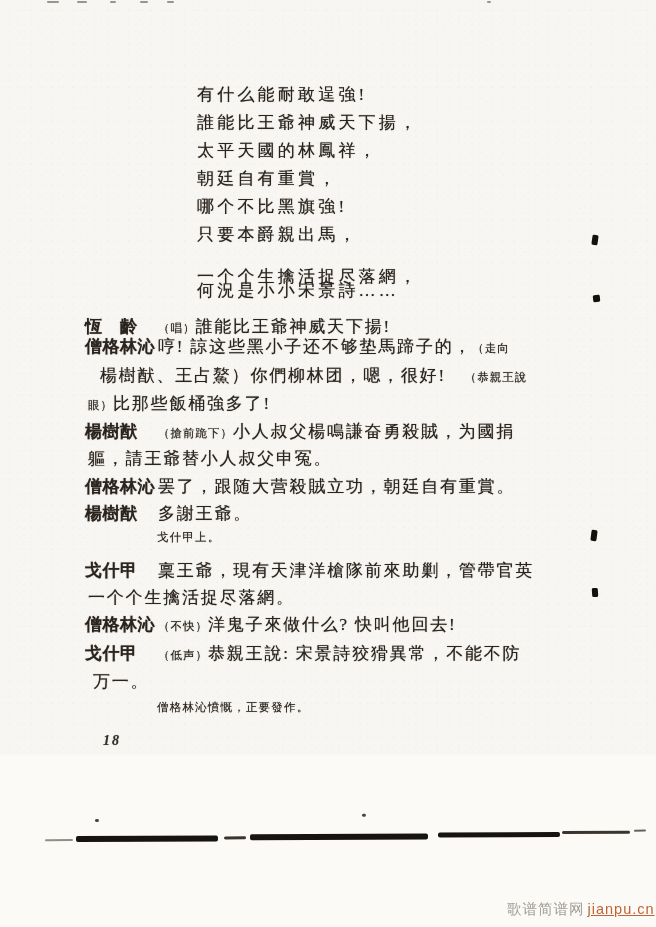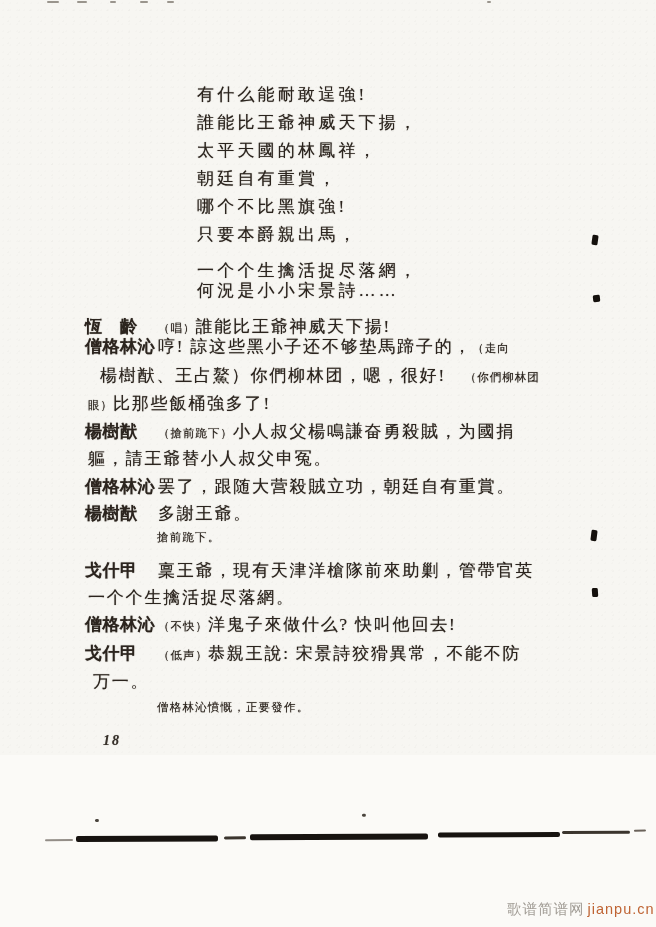--- a/index.html
+++ b/index.html
@@ -46,21 +46,21 @@
     font-size:14px;font-weight:bold;font-style:italic;
     color:#37312b;letter-spacing:2px;
     text-shadow:0 0 0.8px rgba(48,40,30,0.55);
   }
   .watermark{
     position:absolute;left:507px;top:900px;
     font-size:14.5px;letter-spacing:1px;white-space:nowrap;
     font-family:"Liberation Sans","DejaVu Sans",sans-serif;
   }
   .wm-gray{color:#a19c95;}
-  .wm-orange{color:#bf6434;margin-left:3px;}
+  .wm-orange{color:#bf6434;margin-left:3px;text-decoration:underline;}
   
   .speck{position:absolute;background:#14100c;border-radius:1.5px;}
   .topmark{position:absolute;background:#9a958d;height:2px;border-radius:1px;top:1px;}
   .smudge{position:absolute;left:0;top:828px;width:656px;height:20px;transform:rotate(-0.25deg);}
   .smudge span{position:absolute;background:#171310;border-radius:2px;}
 </style>
 </head>
 <body>
 
 <div class="page">
@@ -74,36 +74,36 @@
     <span class="topmark" style="left:487px;width:4px;"></span>
   </div>
 
   <div>
     <div class="line vline" style="top:84px">有什么能耐敢逞強!</div>
     <div class="line vline" style="top:112px">誰能比王爺神威天下揚，</div>
     <div class="line vline" style="top:140px">太平天國的林鳳祥，</div>
     <div class="line vline" style="top:168px">朝廷自有重賞，</div>
     <div class="line vline" style="top:196px">哪个不比黑旗強!</div>
     <div class="line vline" style="top:224px">只要本爵親出馬，</div>
-    <div class="line vline" style="top:260px">一个个生擒活捉尽落網，</div>
+    <div class="line vline" style="top:266px">一个个生擒活捉尽落網，</div>
     <div class="line vline" style="top:280px">何況是小小宋景詩……</div>
   </div>
 
   <div>
 
     <div class="line dline" style="top:316px">
       <span class="spk">恆　齡</span><span class="sm">（唱）</span><span>誰能比王爺神威天下揚!</span>
     </div>
 
     <div class="line dline" style="top:336px">
       <span class="spk">僧格林沁</span><span>哼! 諒这些黑小子还不够垫馬蹄子的，</span><span class="sm">（走向</span>
     </div>
 
     <div class="line dline" style="top:365px;left:100px">
-      <span>楊樹猷、王占鰲）你們柳林团，嗯，很好!　</span><span class="sm">（你們柳林团</span>
+      <span>楊樹猷、王占鰲）你們柳林团，嗯，很好!　</span><span class="sm">（恭親王說</span>
     </div>
 
     <div class="line dline indent" style="top:393px">
       <span class="sm">眼）</span><span>比那些飯桶強多了!</span>
     </div>
 
     <div class="line dline" style="top:421px">
       <span class="spk">楊樹猷</span><span class="sm">（搶前跪下）</span><span>小人叔父楊鳴謙奋勇殺賊，为國捐</span>
     </div>
 
@@ -112,21 +112,21 @@
     </div>
 
     <div class="line dline" style="top:476px">
       <span class="spk">僧格林沁</span><span>罢了，跟随大营殺賊立功，朝廷自有重賞。</span>
     </div>
 
     <div class="line dline" style="top:503px">
       <span class="spk">楊樹猷</span><span>多謝王爺。</span>
     </div>
 
-    <div class="stage" style="top:530px">搶前跪下。</div>
+    <div class="stage" style="top:530px">戈什甲上。</div>
 
     <div class="line dline" style="top:560px">
       <span class="spk">戈什甲</span><span>稟王爺，現有天津洋槍隊前來助剿，管帶官英</span>
     </div>
 
     <div class="line dline indent" style="top:587px">
       <span>一个个生擒活捉尽落網。</span>
     </div>
 
     <div class="line dline" style="top:614px">

